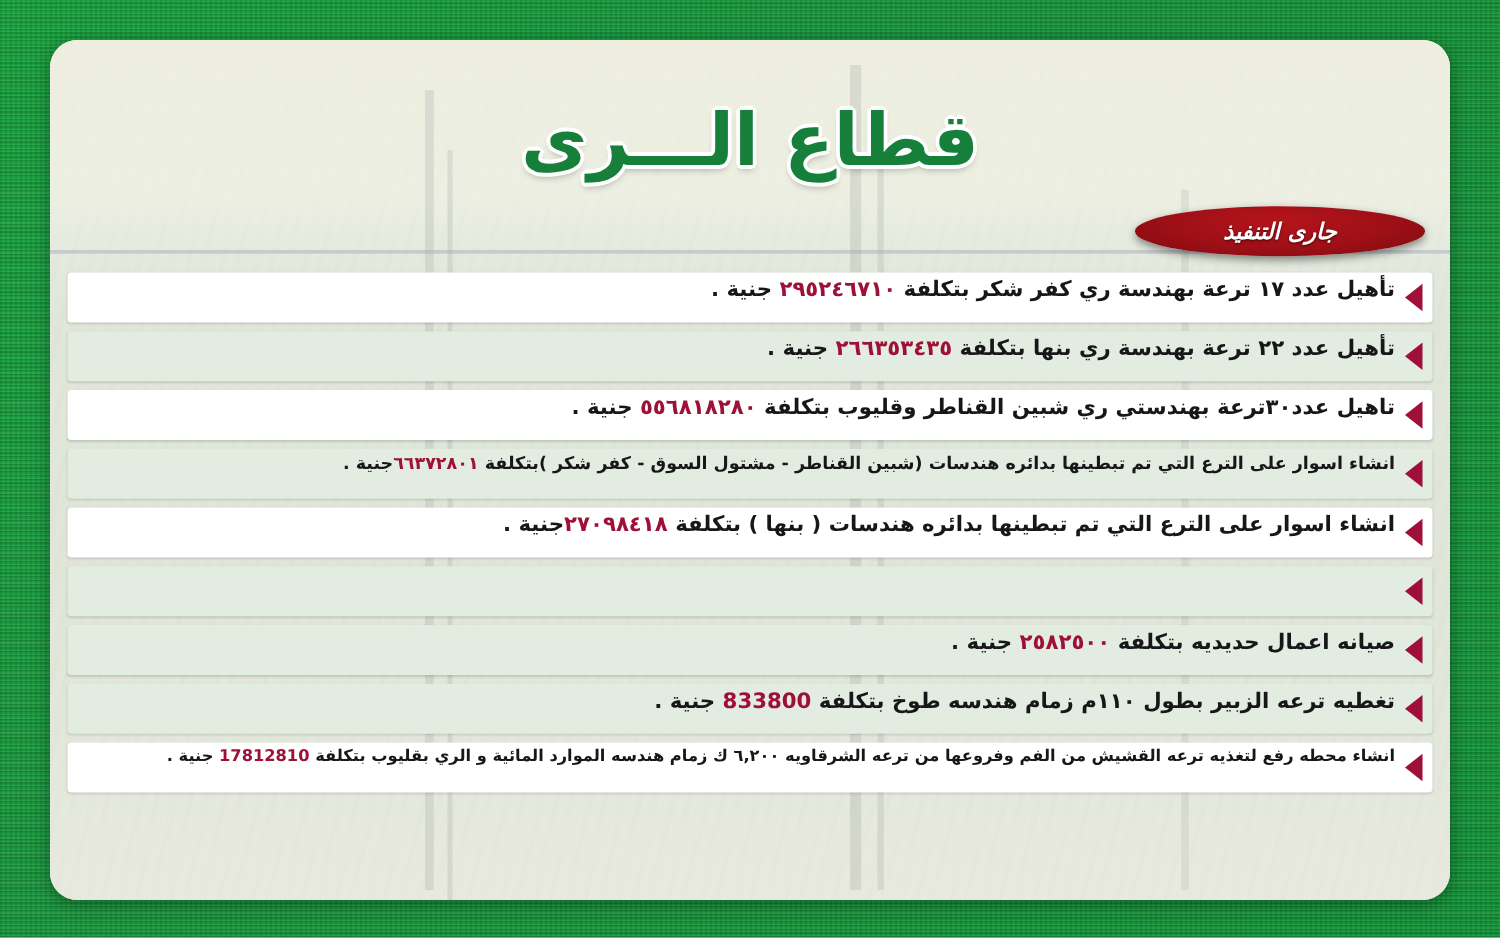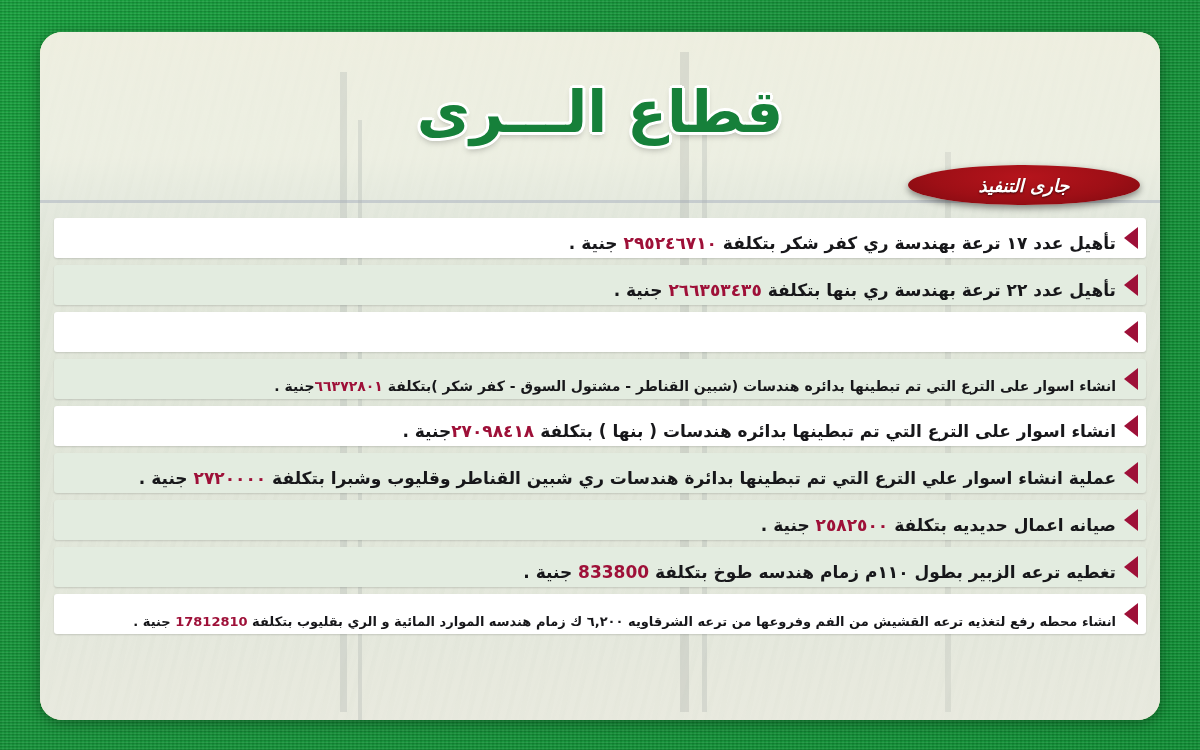--- a/index.html
+++ b/index.html
@@ -95,21 +95,21 @@
     display:flex;align-items:center;justify-content:center;font-style:italic;
   }
   #badge-label{
     color:#ffffff;font-size:18px;font-weight:bold;
     text-shadow:0 1px 2px rgba(0,0,0,0.6);
   }
   
   #rows{position:absolute;left:14px;right:14px;top:186px;}
   .row{
     position:relative;
-    display:flex;align-items:flex-end;justify-content:flex-start;
+    display:flex;align-items:flex-start;justify-content:flex-start;
     min-height:40px;
     padding:3px 30px 3px 14px;
     margin-bottom:7px;
     box-sizing:border-box;
     border-radius:3px;
     box-shadow:0 1px 2px rgba(0,0,0,0.14);
   }
   .row.odd{background:#ffffff;}
   .row.even{background:#e3ece0;}
   .bullet{
@@ -156,32 +156,32 @@
       <div class="row odd">
         <span class="bullet"></span>
         <div class="row-text">تأهيل عدد ١٧ ترعة بهندسة ري كفر شكر  بتكلفة <span class="cost">٢٩٥٢٤٦٧١٠</span>  جنية .</div>
       </div>
       <div class="row even">
         <span class="bullet"></span>
         <div class="row-text">تأهيل عدد ٢٢ ترعة بهندسة ري بنها بتكلفة <span class="cost">٢٦٦٣٥٣٤٣٥</span>  جنية .</div>
       </div>
       <div class="row odd">
         <span class="bullet"></span>
+        <div class="row-text">تاهيل عدد٣٠ترعة بهندستي ري شبين القناطر وقليوب بتكلفة <span class="cost">٥٥٦٨١٨٢٨٠</span>  جنية .</div>
       </div>
       <div class="row even">
         <span class="bullet"></span>
         <div class="row-text small">انشاء اسوار على الترع التي تم تبطينها بدائره هندسات (شبين القناطر - مشتول السوق - كفر شكر )بتكلفة <span class="cost">٦٦٣٧٢٨٠١</span>جنية .</div>
       </div>
       <div class="row odd">
         <span class="bullet"></span>
         <div class="row-text">انشاء اسوار على الترع التي تم تبطينها بدائره هندسات ( بنها ) بتكلفة <span class="cost">٢٧٠٩٨٤١٨</span>جنية .</div>
       </div>
       <div class="row even">
         <span class="bullet"></span>
-        <div class="row-text">عملية انشاء اسوار علي الترع التي تم تبطينها بدائرة هندسات ري شبين القناطر وقليوب وشبرا بتكلفة <span class="cost">٢٧٢٠٠٠٠</span>  جنية .</div>
       </div>
       <div class="row even">
         <span class="bullet"></span>
         <div class="row-text">صيانه اعمال حديديه بتكلفة <span class="cost">٢٥٨٢٥٠٠</span> جنية .</div>
       </div>
       <div class="row even">
         <span class="bullet"></span>
         <div class="row-text">تغطيه ترعه الزبير بطول ١١٠م زمام هندسه طوخ  بتكلفة <span class="cost">833800</span> جنية .</div>
       </div>
       <div class="row odd">

